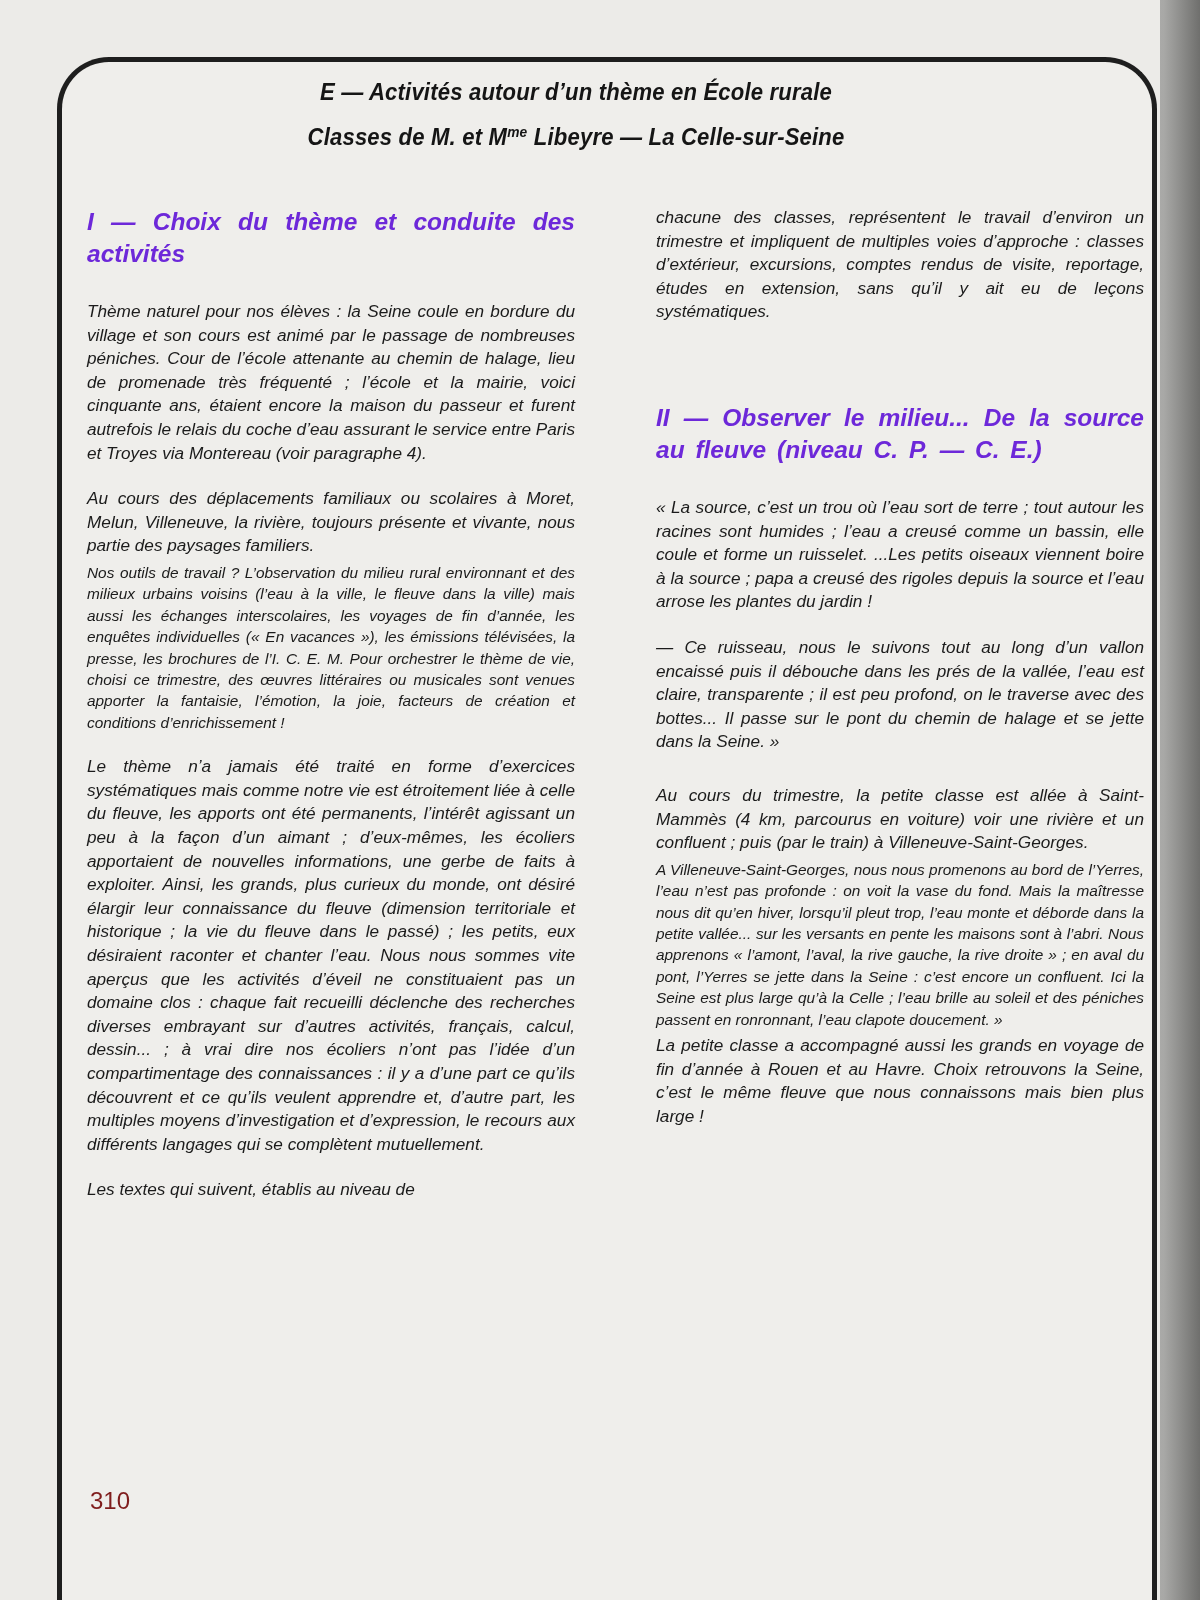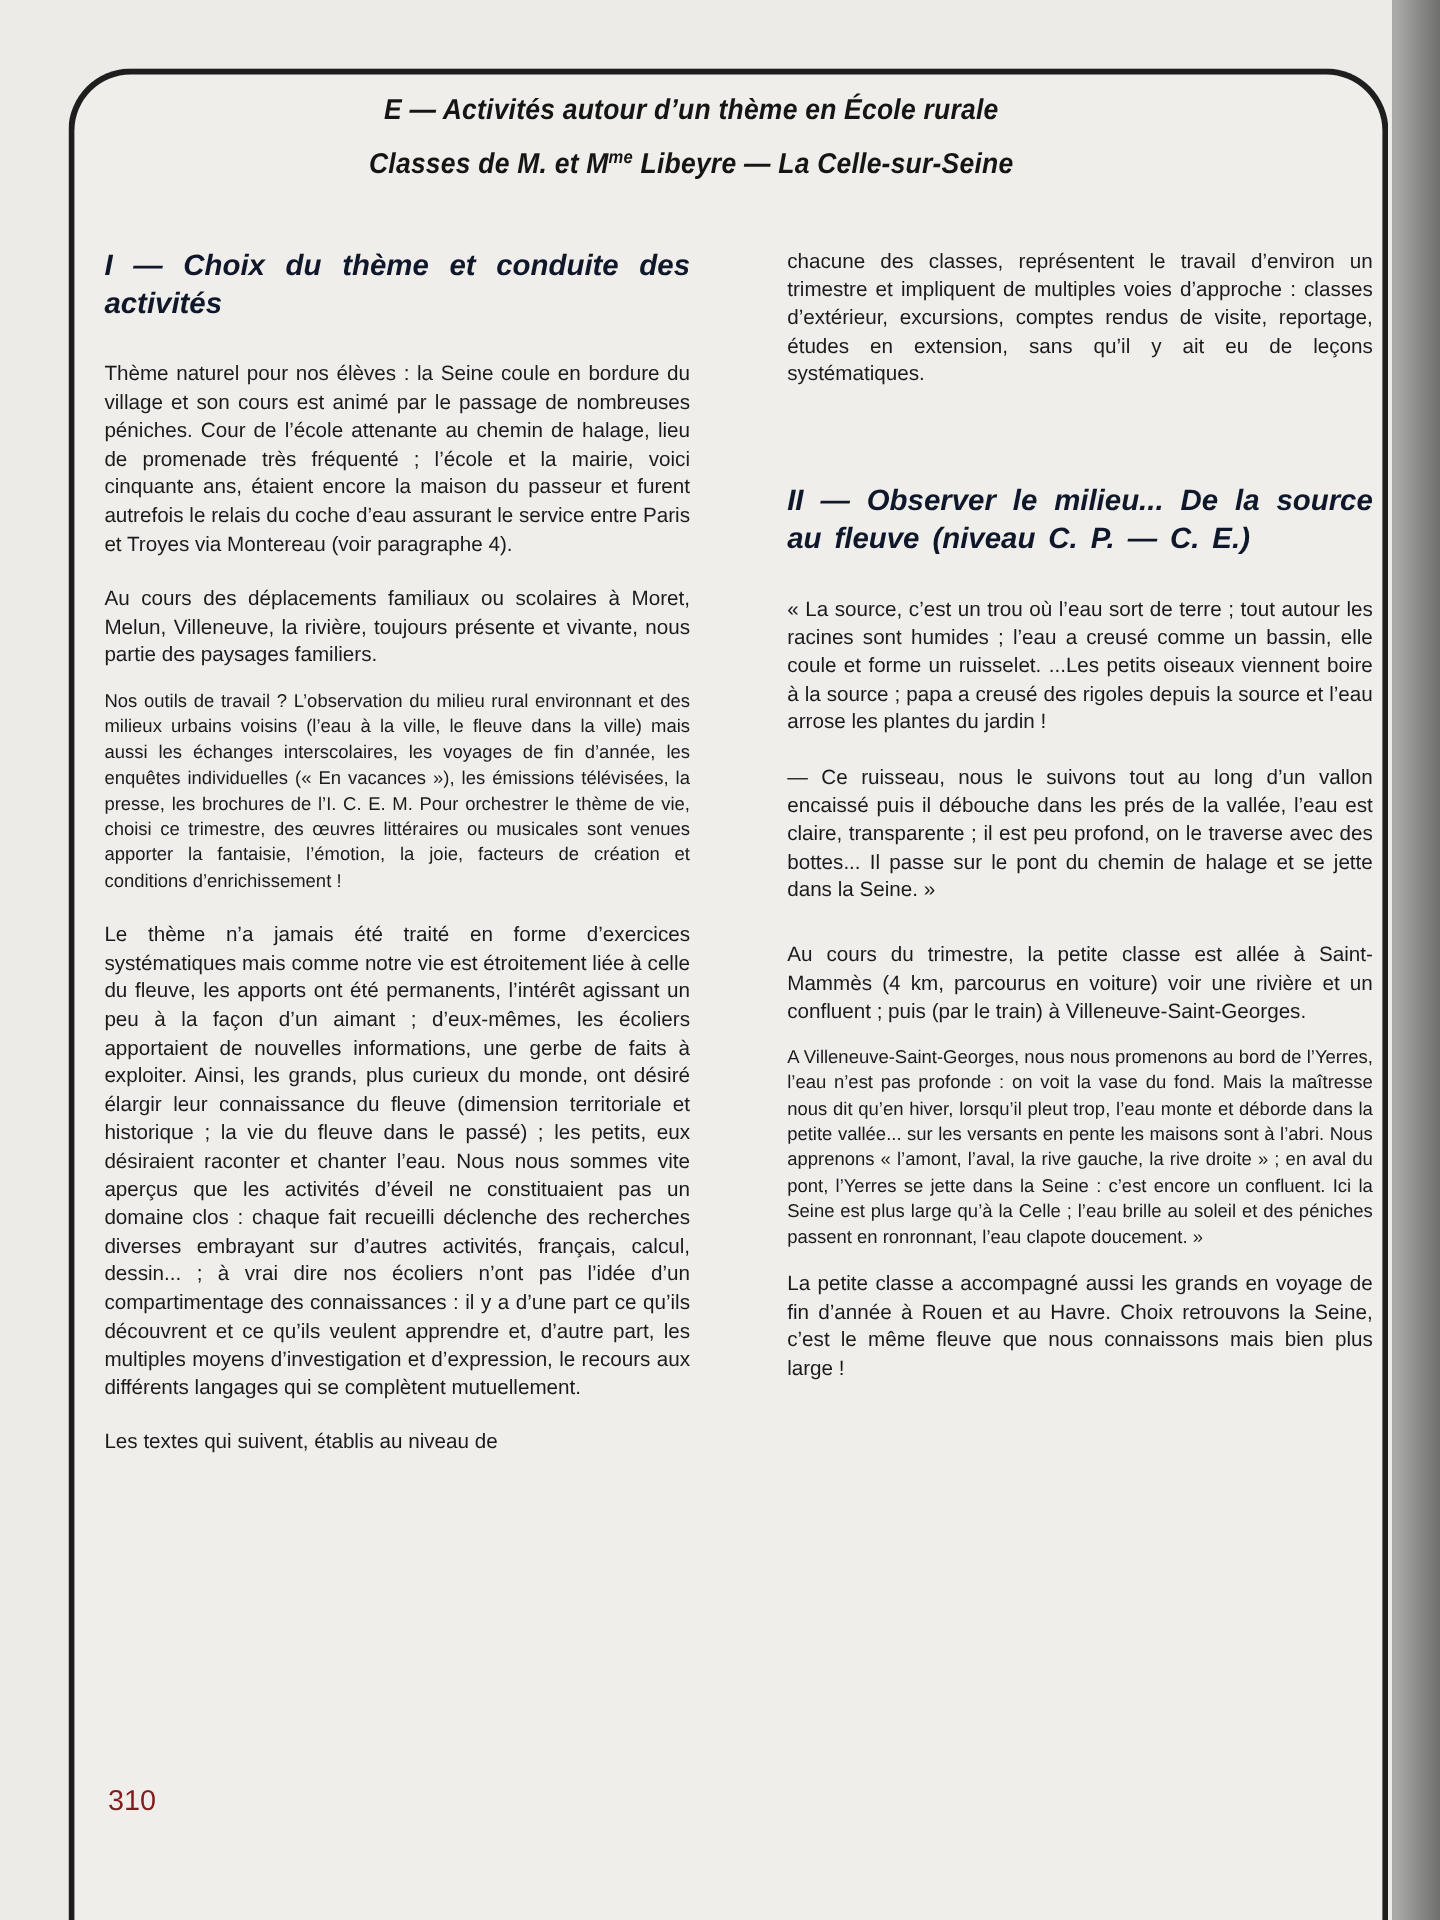--- a/index.html
+++ b/index.html
@@ -51,27 +51,27 @@
   }
   .col-left { left: 87px; top: 206px; }
   .col-right { left: 656px; top: 206px; }
   .section-heading {
     font-weight: bold; font-style: italic;
     font-size: 24.5px; line-height: 32px;
     text-align: justify;
     text-align-last: left;
     word-spacing: 4px;
     margin: 0;
-    color: #0f172a;
+    color: #6d28d9;
   }
-  .para { margin: 0; }
+  .para { margin: 0; font-style: italic; }
   .para.small { font-size: 15.4px; line-height: 21.4px; }
   .gap-l { margin-top: 30px; }
   .gap-m { margin-top: 22px; }
-  .gap-s { margin-top: 16px; }
+  .gap-s { margin-top: 4px; }
   .page-number {
     position: absolute; left: 90px; top: 1487px;
     font-size: 24px; color: #7f1d1d;
   }
 </style>
 </head>
 <body>
 
 <div class="page-bg"></div>
 <div class="sheet"></div>

